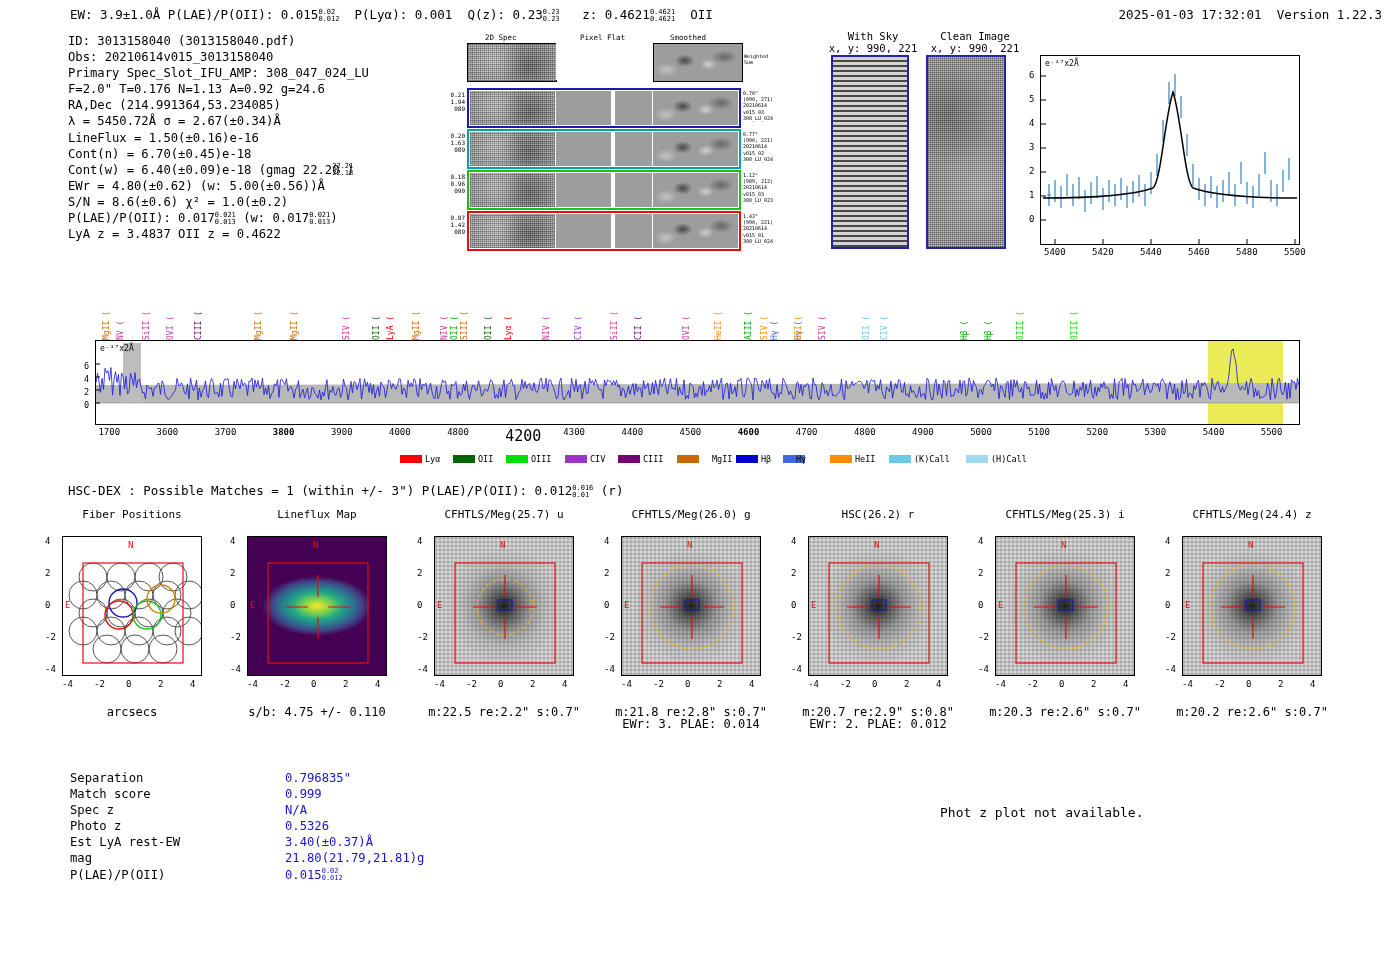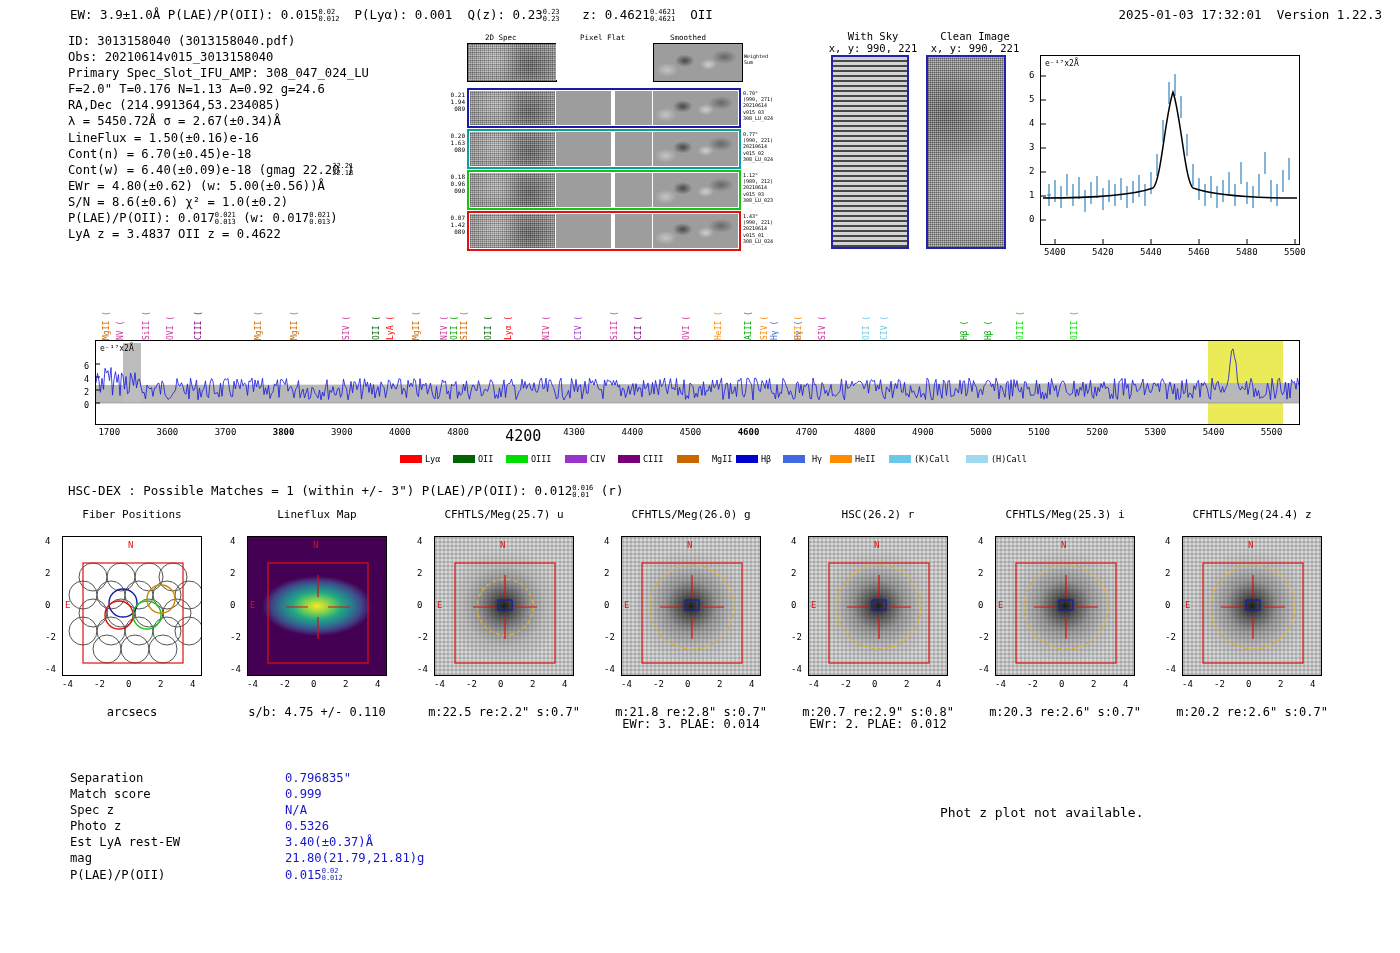--- a/index.html
+++ b/index.html
@@ -403,21 +403,21 @@
     <div class="legendtxt" style="left: 131px; top: 0px;">OIII</div>
     <div class="legendbox" style="left: 165px; top: 1px; background: rgb(153, 51, 204);"></div>
     <div class="legendtxt" style="left: 190px; top: 0px;">CIV</div>
     <div class="legendbox" style="left: 218px; top: 1px; background: rgb(119, 0, 119);"></div>
     <div class="legendtxt" style="left: 243px; top: 0px;">CIII</div>
     <div class="legendbox" style="left: 277px; top: 1px; background: rgb(204, 102, 0);"></div>
     <div class="legendtxt" style="left: 302px; top: 0px; margin-left: 10px;">MgII</div>
     <div class="legendbox" style="left: 336px; top: 1px; background: rgb(0, 0, 204);"></div>
     <div class="legendtxt" style="left: 361px; top: 0px;">Hβ</div>
     <div class="legendbox" style="left: 383px; top: 1px; background: rgb(65, 105, 225);"></div>
-    <div class="legendtxt" style="left: 412px; top: 0px;">Hγ</div>
+    <div class="legendtxt" style="left: 396px; top: 0px;">Hγ</div>
     <div class="legendbox" style="left: 430px; top: 1px; background: rgb(255, 140, 0);"></div>
     <div class="legendtxt" style="left: 455px; top: 0px;">HeII</div>
     <div class="legendbox" style="left: 489px; top: 1px; background: rgb(108, 200, 232);"></div>
     <div class="legendtxt" style="left: 514px; top: 0px;">(K)Call</div>
     <div class="legendbox" style="left: 566px; top: 1px; background: rgb(159, 217, 239);"></div>
     <div class="legendtxt" style="left: 591px; top: 0px;">(H)Call</div>
   </div>
 
 <div class="hsc-head">
   <span>HSC-DEX : Possible Matches = 1 (within +/- 3")  P(LAE)/P(OII): </span><span>0.012</span><span class="frac"><span>0.016</span><span>0.01</span></span><span> (r)</span>

